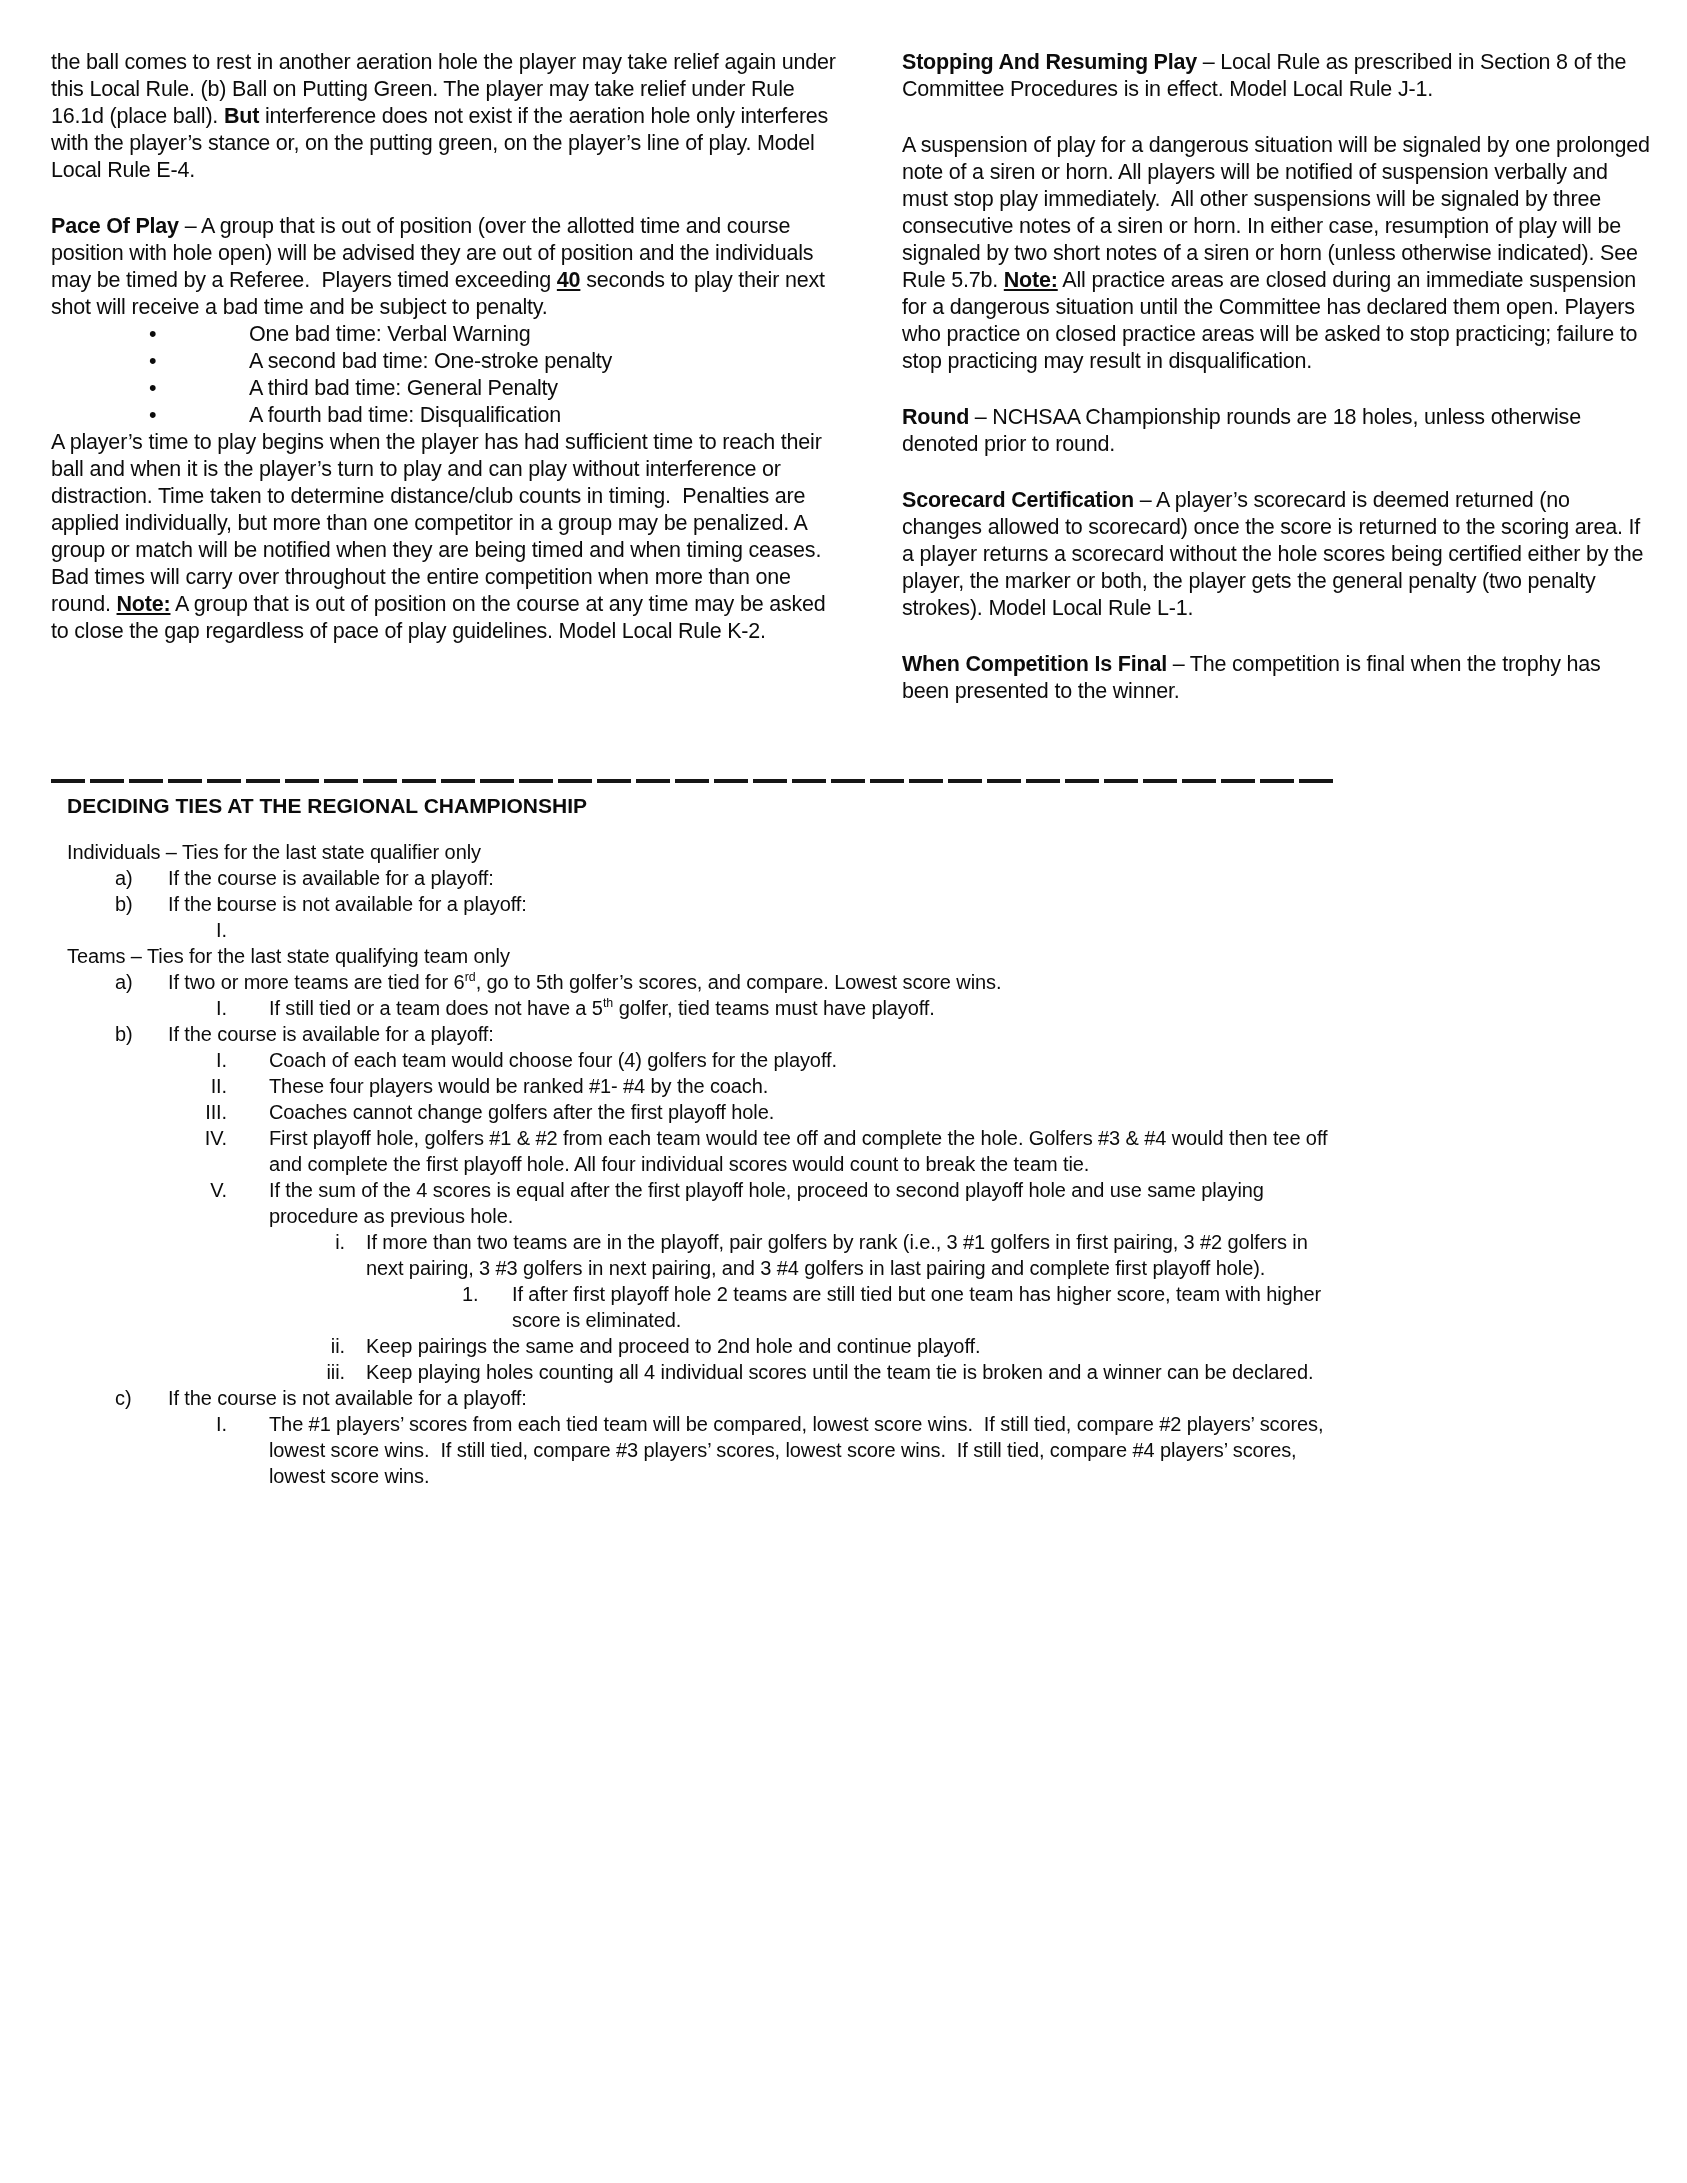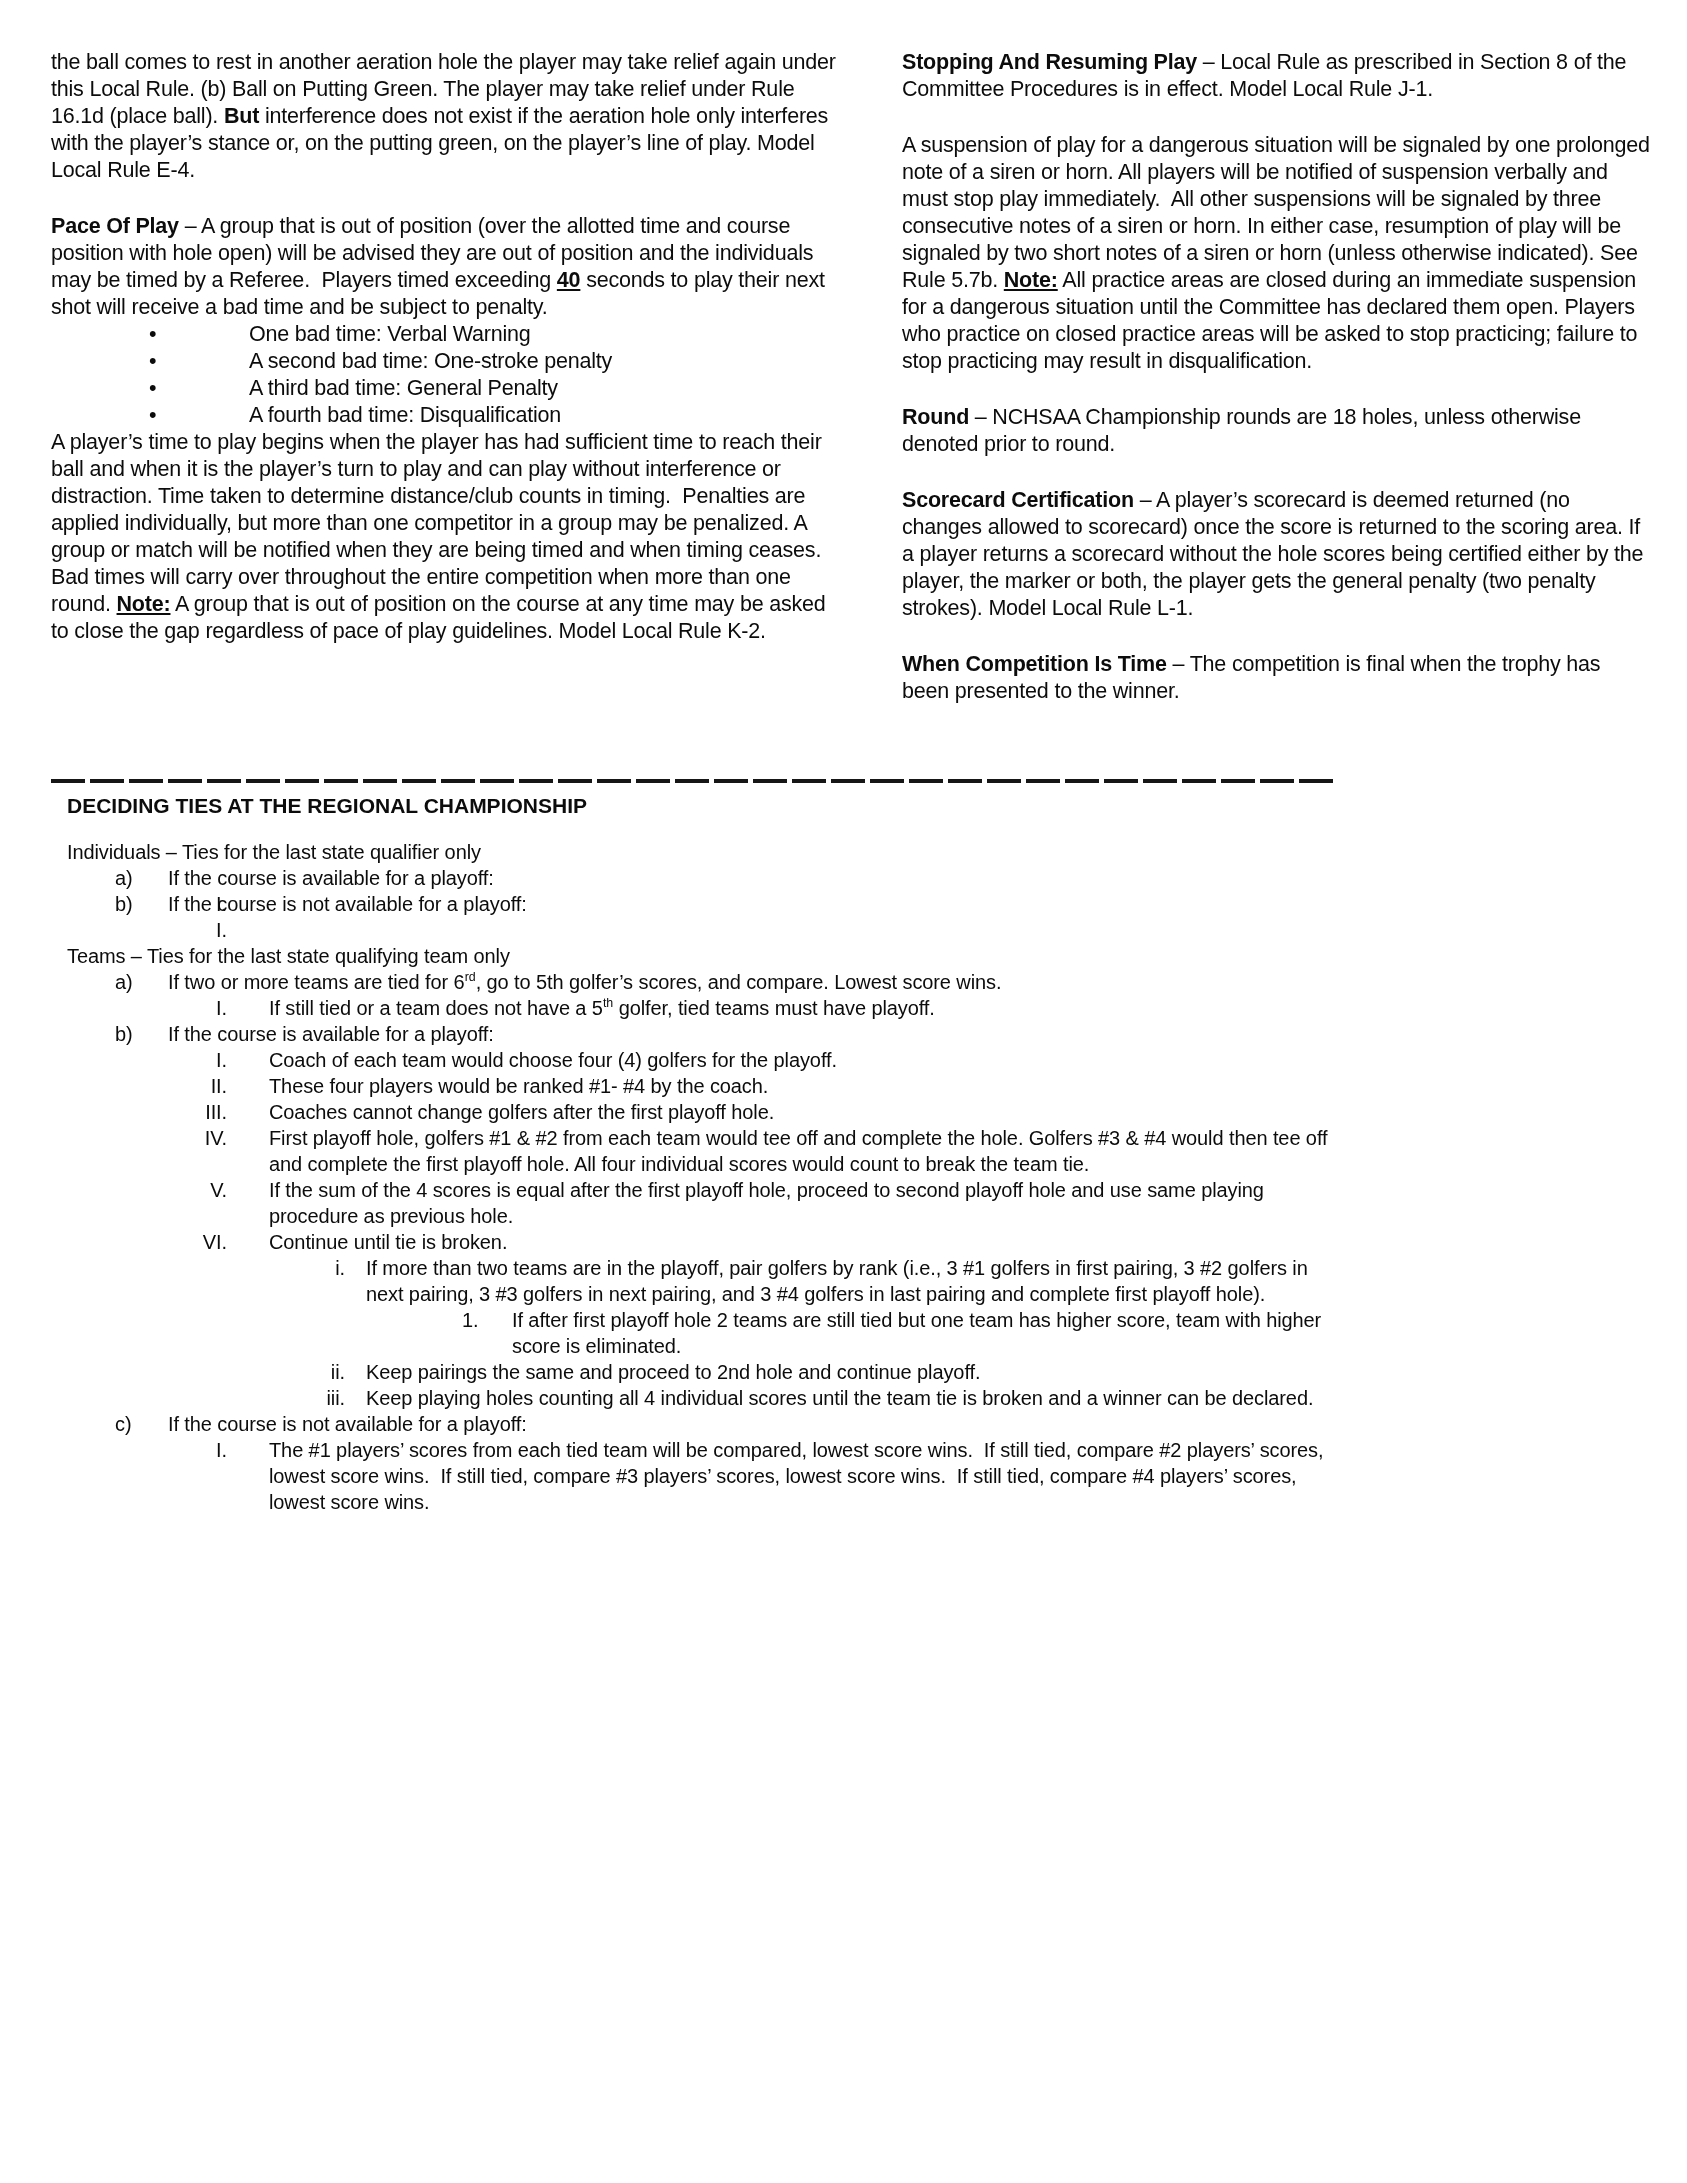--- a/index.html
+++ b/index.html
@@ -54,42 +54,41 @@
         <div class="para"><span>the ball comes to rest in another aeration hole the player may take relief again under this Local Rule. (b) Ball on Putting Green. The player may take relief under Rule 16.1d (place ball). </span><span class="b">But</span><span> interference does not exist if the aeration hole only interferes with the player’s stance or, on the putting green, on the player’s line of play. Model Local Rule E-4.</span></div>
         <div class="para tight"><span class="b">Pace Of Play</span><span> – A group that is out of position (over the allotted time and course position with hole open) will be advised they are out of position and the individuals may be timed by a Referee.  Players timed exceeding </span><span class="b u">40</span><span> seconds to play their next shot will receive a bad time and be subject to penalty.</span></div>
         <div class="para bullets tight"><div class="bullet-row"><span class="bm">•</span><span>One bad time: Verbal Warning</span></div><div class="bullet-row"><span class="bm">•</span><span>A second bad time: One-stroke penalty</span></div><div class="bullet-row"><span class="bm">•</span><span>A third bad time: General Penalty</span></div><div class="bullet-row"><span class="bm">•</span><span>A fourth bad time: Disqualification</span></div></div>
         <div class="para"><span>A player’s time to play begins when the player has had sufficient time to reach their ball and when it is the player’s turn to play and can play without interference or distraction. Time taken to determine distance/club counts in timing.  Penalties are applied individually, but more than one competitor in a group may be penalized. A group or match will be notified when they are being timed and when timing ceases. Bad times will carry over throughout the entire competition when more than one round. </span><span class="b u">Note:</span><span> A group that is out of position on the course at any time may be asked to close the gap regardless of pace of play guidelines. Model Local Rule K-2.</span></div>
       </div>
     <div class="col col-right" id="right-col">
         <div class="para"><span class="b">Stopping And Resuming Play</span><span> – Local Rule as prescribed in Section 8 of the Committee Procedures is in effect. Model Local Rule J-1.</span></div>
         <div class="para"><span>A suspension of play for a dangerous situation will be signaled by one prolonged note of a siren or horn. All players will be notified of suspension verbally and must stop play immediately.  All other suspensions will be signaled by three consecutive notes of a siren or horn. In either case, resumption of play will be signaled by two short notes of a siren or horn (unless otherwise indicated). See Rule 5.7b. </span><span class="b u">Note:</span><span> All practice areas are closed during an immediate suspension for a dangerous situation until the Committee has declared them open. Players who practice on closed practice areas will be asked to stop practicing; failure to stop practicing may result in disqualification.</span></div>
         <div class="para"><span class="b">Round</span><span> – NCHSAA Championship rounds are 18 holes, unless otherwise denoted prior to round.</span></div>
         <div class="para"><span class="b">Scorecard Certification</span><span> – A player’s scorecard is deemed returned (no changes allowed to scorecard) once the score is returned to the scoring area. If a player returns a scorecard without the hole scores being certified either by the player, the marker or both, the player gets the general penalty (two penalty strokes). Model Local Rule L-1.</span></div>
-        <div class="para"><span class="b">When Competition Is Time</span><span> – The competition is final when the trophy has been presented to the winner.</span></div>
+        <div class="para"><span class="b">When Competition Is Final</span><span> – The competition is final when the trophy has been presented to the winner.</span></div>
       </div>
   </div>
   <div class="divider"></div>
   <div class="ties">
     <div class="ties-heading">DECIDING TIES AT THE REGIONAL CHAMPIONSHIP</div>
     <div id="ties-items">
         <div class="item L0"><span><span>Individuals – Ties for the last state qualifier only</span></span></div>
         <div class="item L1"><span class="mk">a)</span><span><span>If the course is available for a playoff:</span></span></div>
         <div class="item L2"><span class="mk">I.</span></div>
         <div class="item L1"><span class="mk">b)</span><span><span>If the course is not available for a playoff:</span></span></div>
         <div class="item L2"><span class="mk">I.</span></div>
         <div class="item L0 gap"><span><span>Teams – Ties for the last state qualifying team only</span></span></div>
         <div class="item L1"><span class="mk">a)</span><span><span>If two or more teams are tied for 6</span><sup>rd</sup><span>, go to 5th golfer’s scores, and compare. Lowest score wins.</span></span></div>
         <div class="item L2"><span class="mk">I.</span><span><span>If still tied or a team does not have a 5</span><sup>th</sup><span> golfer, tied teams must have playoff.</span></span></div>
         <div class="item L1"><span class="mk">b)</span><span><span>If the course is available for a playoff:</span></span></div>
         <div class="item L2"><span class="mk">I.</span><span><span>Coach of each team would choose four (4) golfers for the playoff.</span></span></div>
         <div class="item L2"><span class="mk">II.</span><span><span>These four players would be ranked #1- #4 by the coach.</span></span></div>
         <div class="item L2"><span class="mk">III.</span><span><span>Coaches cannot change golfers after the first playoff hole.</span></span></div>
         <div class="item L2"><span class="mk">IV.</span><span><span>First playoff hole, golfers #1 &amp; #2 from each team would tee off and complete the hole. Golfers #3 &amp; #4 would then tee off and complete the first playoff hole. All four individual scores would count to break the team tie.</span></span></div>
         <div class="item L2"><span class="mk">V.</span><span><span>If the sum of the 4 scores is equal after the first playoff hole, proceed to second playoff hole and use same playing procedure as previous hole.</span></span></div>
-        <div class="item L2"><span class="mk">VI.</span><span><span>Continue until tie is broken.</span></span></div>
         <div class="item L3"><span class="mk">i.</span><span><span>If more than two teams are in the playoff, pair golfers by rank (i.e., 3 #1 golfers in first pairing, 3 #2 golfers in next pairing, 3 #3 golfers in next pairing, and 3 #4 golfers in last pairing and complete first playoff hole).</span></span></div>
         <div class="item L4"><span class="mk">1.</span><span><span>If after first playoff hole 2 teams are still tied but one team has higher score, team with higher score is eliminated.</span></span></div>
         <div class="item L3"><span class="mk">ii.</span><span><span>Keep pairings the same and proceed to 2nd hole and continue playoff.</span></span></div>
         <div class="item L3"><span class="mk">iii.</span><span><span>Keep playing holes counting all 4 individual scores until the team tie is broken and a winner can be declared.</span></span></div>
         <div class="item L1"><span class="mk">c)</span><span><span>If the course is not available for a playoff:</span></span></div>
         <div class="item L2"><span class="mk">I.</span><span><span>The #1 players’ scores from each tied team will be compared, lowest score wins.  If still tied, compare #2 players’ scores, lowest score wins.  If still tied, compare #3 players’ scores, lowest score wins.  If still tied, compare #4 players’ scores, lowest score wins.</span></span></div>
       </div>
   </div>
 </div>
 

